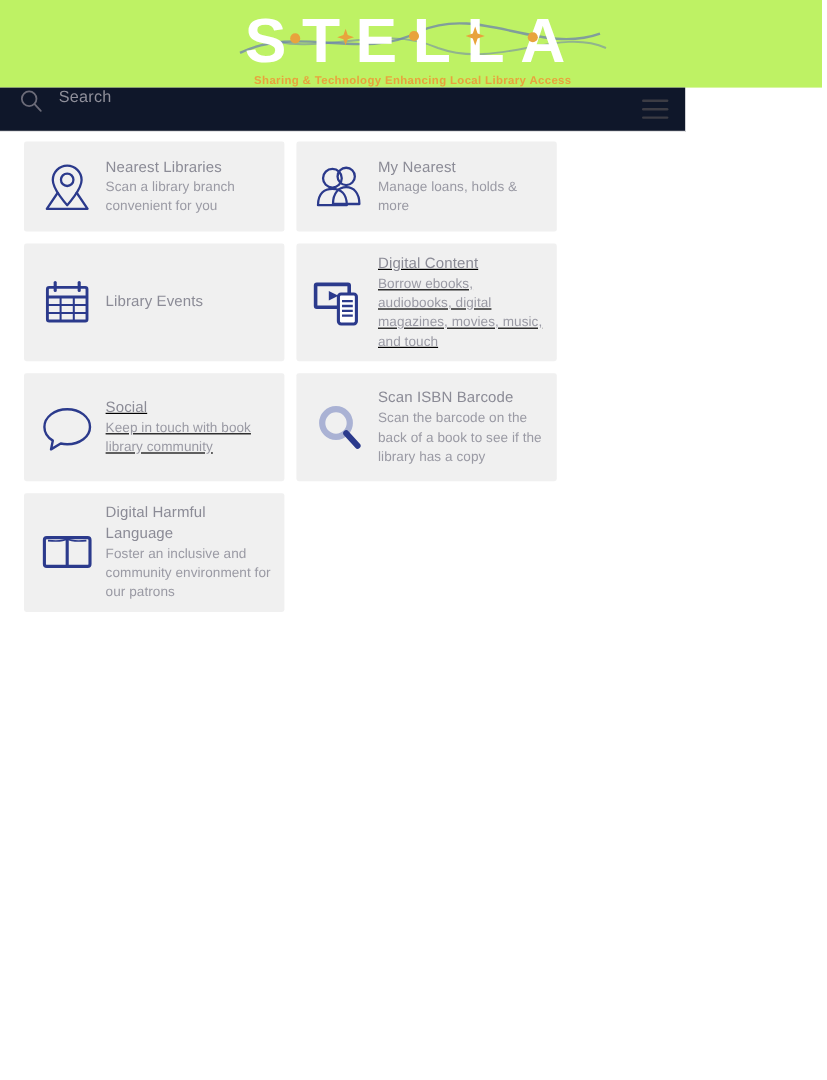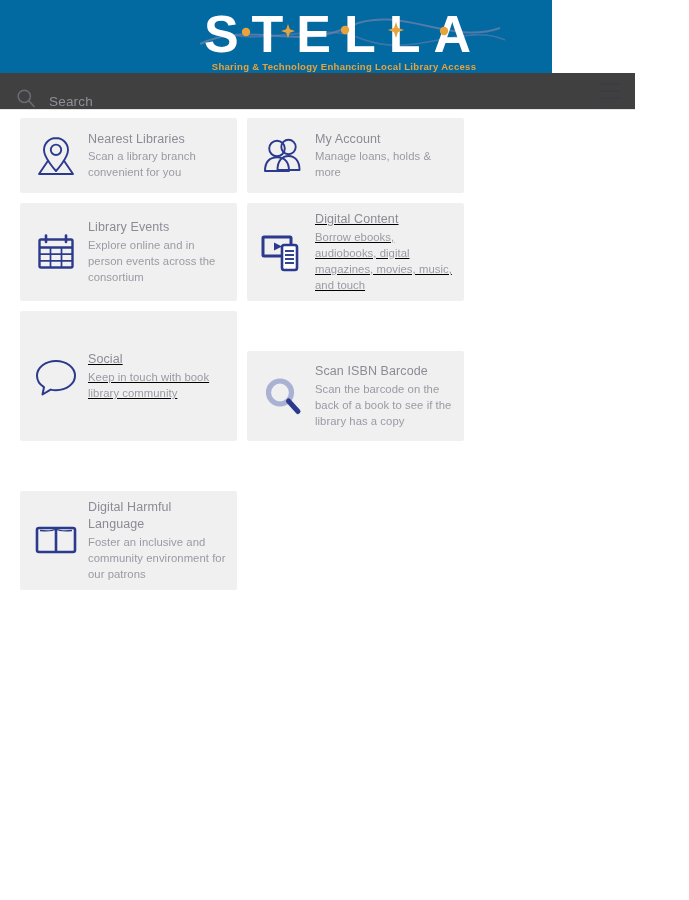--- a/index.html
+++ b/index.html
@@ -8,41 +8,41 @@
     width: 689px;
     height: 900px;
     background: #ffffff;
     font-family: "Liberation Sans", sans-serif;
     overflow: hidden;
   }
 
   
   .banner {
     position: relative;
-    width: 552px;
+    width: 685px;
     height: 73px;
-    background: #0369a1;
+    background: #bef264;
     overflow: hidden;
   }
   .banner-inner {
     position: absolute;
     left: 0; top: 0;
     width: 689px; height: 73px;
   }
   .logo-svg { position: absolute; left: 0; top: 0; }
 
   
   .searchbar {
     position: relative;
-    width: 635px;
+    width: 571px;
     height: 37px;
-    background: #404040;
+    background: #0f172a;
     border-bottom: 1px solid #e4e4e6;
     display: flex;
-    align-items: flex-end;
+    align-items: flex-start;
   }
   .search-icon {
     margin-left: 15px;
     width: 22px; height: 22px;
     display: flex; align-items: center; justify-content: center;
     flex: 0 0 auto;
   }
   .search-placeholder {
     margin-left: 12px;
     font-size: 13.5px;
@@ -77,21 +77,21 @@
     width: 217px;
     background: #f0f0f0;
     border-radius: 2px;
     display: flex;
     align-items: center;
     padding: 8px 8px 8px 10px;
     min-height: 75px;
     cursor: pointer;
   }
   .card.row2 { min-height: 83px; text-decoration: underline; }
-  .card.row3 { min-height: 90px; margin-top: 40px; }
+  .card.row3 { min-height: 90px; }
 
   .card-icon {
     flex: 0 0 auto;
     width: 52px;
     height: 52px;
     display: flex;
     align-items: center;
     justify-content: center;
     margin-right: 6px;
   }
@@ -171,41 +171,40 @@
   <div class="card">
     <div class="card-icon">
       <svg width="46" height="46" viewBox="0 0 46 46">
         <circle cx="28.5" cy="14" r="7.2" stroke="#2b3a8c" stroke-width="1.9" fill="none"></circle>
         <path d="M17.5 37 C17.5 27.6 22.4 23 28.5 23 C34.6 23 39.5 27.6 39.5 37 Z" stroke="#2b3a8c" stroke-width="1.9" fill="none" stroke-linejoin="round"></path>
         <circle cx="17" cy="15.5" r="7.8" stroke="#2b3a8c" stroke-width="1.9" fill="none"></circle>
         <path d="M5 38 C5 28 10.4 24.4 17 24.4 C23.6 24.4 29 28 29 38 Z" stroke="#2b3a8c" stroke-width="1.9" fill="none" stroke-linejoin="round"></path>
       </svg>
     </div>
     <div class="card-text">
-      <div class="card-title">My Account</div>
+      <div class="card-title">My Nearest</div>
       <div class="card-desc">Manage loans, holds &amp; more</div>
     </div>
   </div>
 
   <div class="card">
     <div class="card-icon">
       <svg width="42" height="42" viewBox="0 0 42 42">
         <rect x="4.5" y="8.5" width="33" height="28" rx="1.5" stroke="#2b3a8c" stroke-width="2.4" fill="none"></rect>
         <line x1="4.5" y1="16.5" x2="37.5" y2="16.5" stroke="#2b3a8c" stroke-width="2.4"></line>
         <line x1="11" y1="4.5" x2="11" y2="11" stroke="#2b3a8c" stroke-width="2.6" stroke-linecap="round"></line>
         <line x1="31" y1="4.5" x2="31" y2="11" stroke="#2b3a8c" stroke-width="2.6" stroke-linecap="round"></line>
         <line x1="15.5" y1="16.5" x2="15.5" y2="36.5" stroke="#2b3a8c" stroke-width="1.7"></line>
         <line x1="26.5" y1="16.5" x2="26.5" y2="36.5" stroke="#2b3a8c" stroke-width="1.7"></line>
         <line x1="4.5" y1="23.2" x2="37.5" y2="23.2" stroke="#2b3a8c" stroke-width="1.7"></line>
         <line x1="4.5" y1="29.9" x2="37.5" y2="29.9" stroke="#2b3a8c" stroke-width="1.7"></line>
       </svg>
     </div>
     <div class="card-text">
       <div class="card-title">Library Events</div>
-      <div class="card-desc">Explore online and in person events across the consortium</div>
     </div>
   </div>
 
   <div class="card row2">
     <div class="card-icon">
       <svg width="46" height="44" viewBox="0 0 46 44">
         <rect x="3" y="7" width="28" height="19" rx="1" stroke="#2b3a8c" stroke-width="3" fill="none"></rect>
         <path d="M14 12.5 L22 16.5 L14 20.5 Z" fill="#2b3a8c"></path>
         <rect x="22" y="15" width="15" height="25" rx="2.2" stroke="#2b3a8c" stroke-width="2.6" fill="#ffffff"></rect>
         <line x1="25" y1="21" x2="34" y2="21" stroke="#2b3a8c" stroke-width="1.9"></line>

